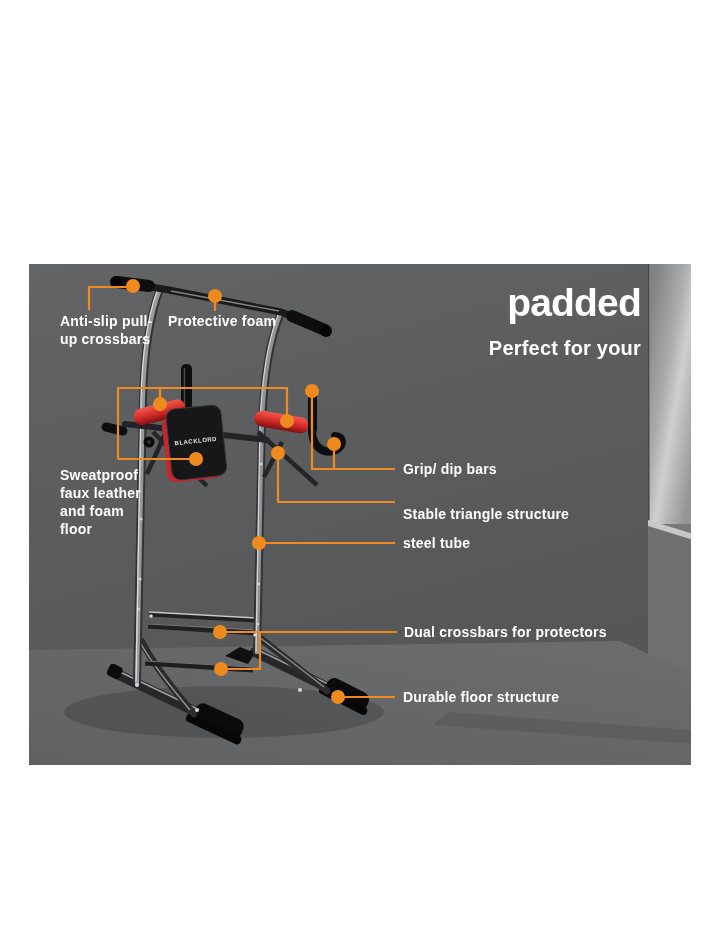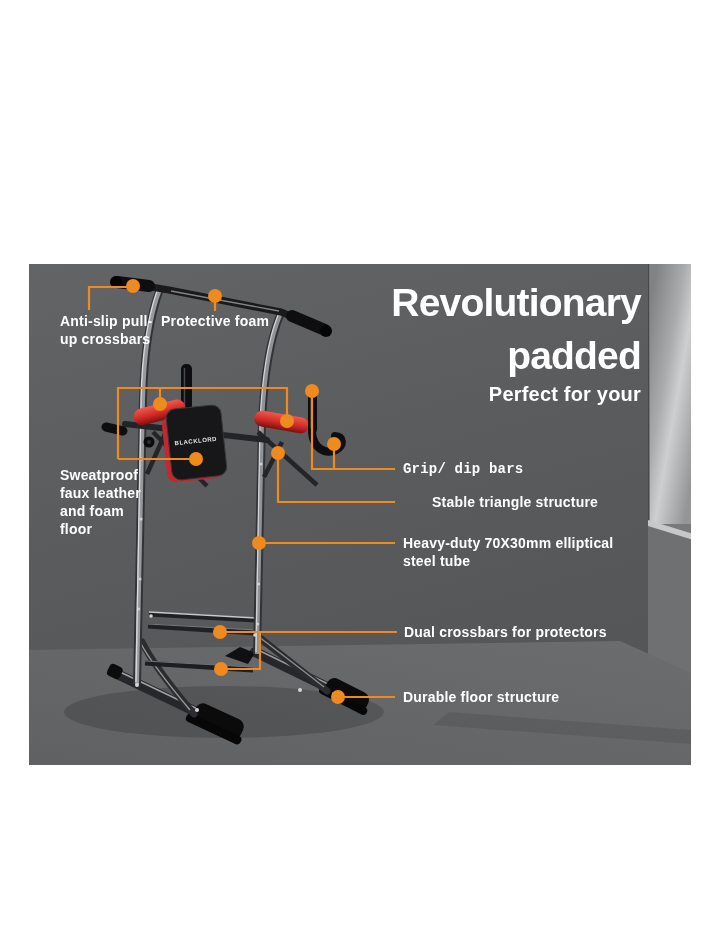--- a/index.html
+++ b/index.html
@@ -22,28 +22,28 @@
   .floor { inset:0; clip-path:polygon(0px 386px,591px 377px,662px 409px,662px 501px,0px 501px);
     background:linear-gradient(190deg,#7b7d7f 0%,#717375 40%,#5f6163 100%); }
   .floor-band { inset:0; clip-path:polygon(420px 448px,662px 466px,662px 480px,404px 461px); background:rgba(0,0,0,0.09); }
 
   svg.art { position:absolute; inset:0; }
   .cline { stroke:var(--accent,#EE8A1E); stroke-width:2.2; fill:none; }
   .dot { fill:var(--accent,#EE8A1E); }
 
   .hero { position:absolute; top:12px; right:50px; text-align:right; color:var(--text,#fff); }
   .hero-title { font-size:39px; line-height:53px; font-weight:700; letter-spacing:-0.8px; }
-  .hero-sub { font-size:20px; line-height:25px; font-weight:700; letter-spacing:0.2px; }
+  .hero-sub { font-size:20px; line-height:25px; font-weight:700; margin-top:7px; letter-spacing:0.2px; }
 
   .callout { position:absolute; color:var(--text,#fff); font-size:14px; line-height:18px; font-weight:700; white-space:nowrap; letter-spacing:0.2px; }
   .co-handrails { left:31px;  top:48px;  }
-  .co-foam      { left:132px; top:48px;  }
+  .co-foam      { left:139px; top:48px;  }
   .co-padding   { left:31px;  top:202px; }
-  .co-grip      { left:374px; top:196px;font-family:Liberation Mono, monospace; }
-  .co-triangle  { left:374px; top:229px;margin-left:29px; }
+  .co-grip      { left:374px; top:196px; }
+  .co-triangle  { left:374px; top:241px; }
   .co-tube      { left:374px; top:270px; }
   .co-crossbars { left:375px; top:359px; }
   .co-floor     { left:374px; top:424px; }
 </style>
 </head>
 <body>
 
 <div class="page">
   <div class="photo">
 
@@ -205,21 +205,20 @@
         <circle class="dot" cx="249" cy="189" r="7"></circle>
         <circle class="dot" cx="230" cy="279" r="7"></circle>
         <circle class="dot" cx="191" cy="368" r="7"></circle>
         <circle class="dot" cx="192" cy="405" r="7"></circle>
         <circle class="dot" cx="309" cy="433" r="7"></circle>
       </g>
     </svg>
 
     <div class="hero">
       <div class="hero-title">
-        <div>Revolutionary</div>
         <div>padded</div>
       </div>
       <div class="hero-sub">
         <div>Perfect for your</div>
       </div>
     </div>
 
     <div class="callout co-handrails">
       <div>Anti-slip pull-</div>
       <div>up crossbars</div>
@@ -233,21 +232,20 @@
       <div>and foam</div>
       <div>floor</div>
     </div>
     <div class="callout co-grip">
       <div>Grip/ dip bars</div>
     </div>
     <div class="callout co-triangle">
       <div>Stable triangle structure</div>
     </div>
     <div class="callout co-tube">
-      <div>Heavy-duty 70X30mm elliptical</div>
       <div>steel tube</div>
     </div>
     <div class="callout co-crossbars">
       <div>Dual crossbars for protectors</div>
     </div>
     <div class="callout co-floor">
       <div>Durable floor structure</div>
     </div>
 
   </div>

